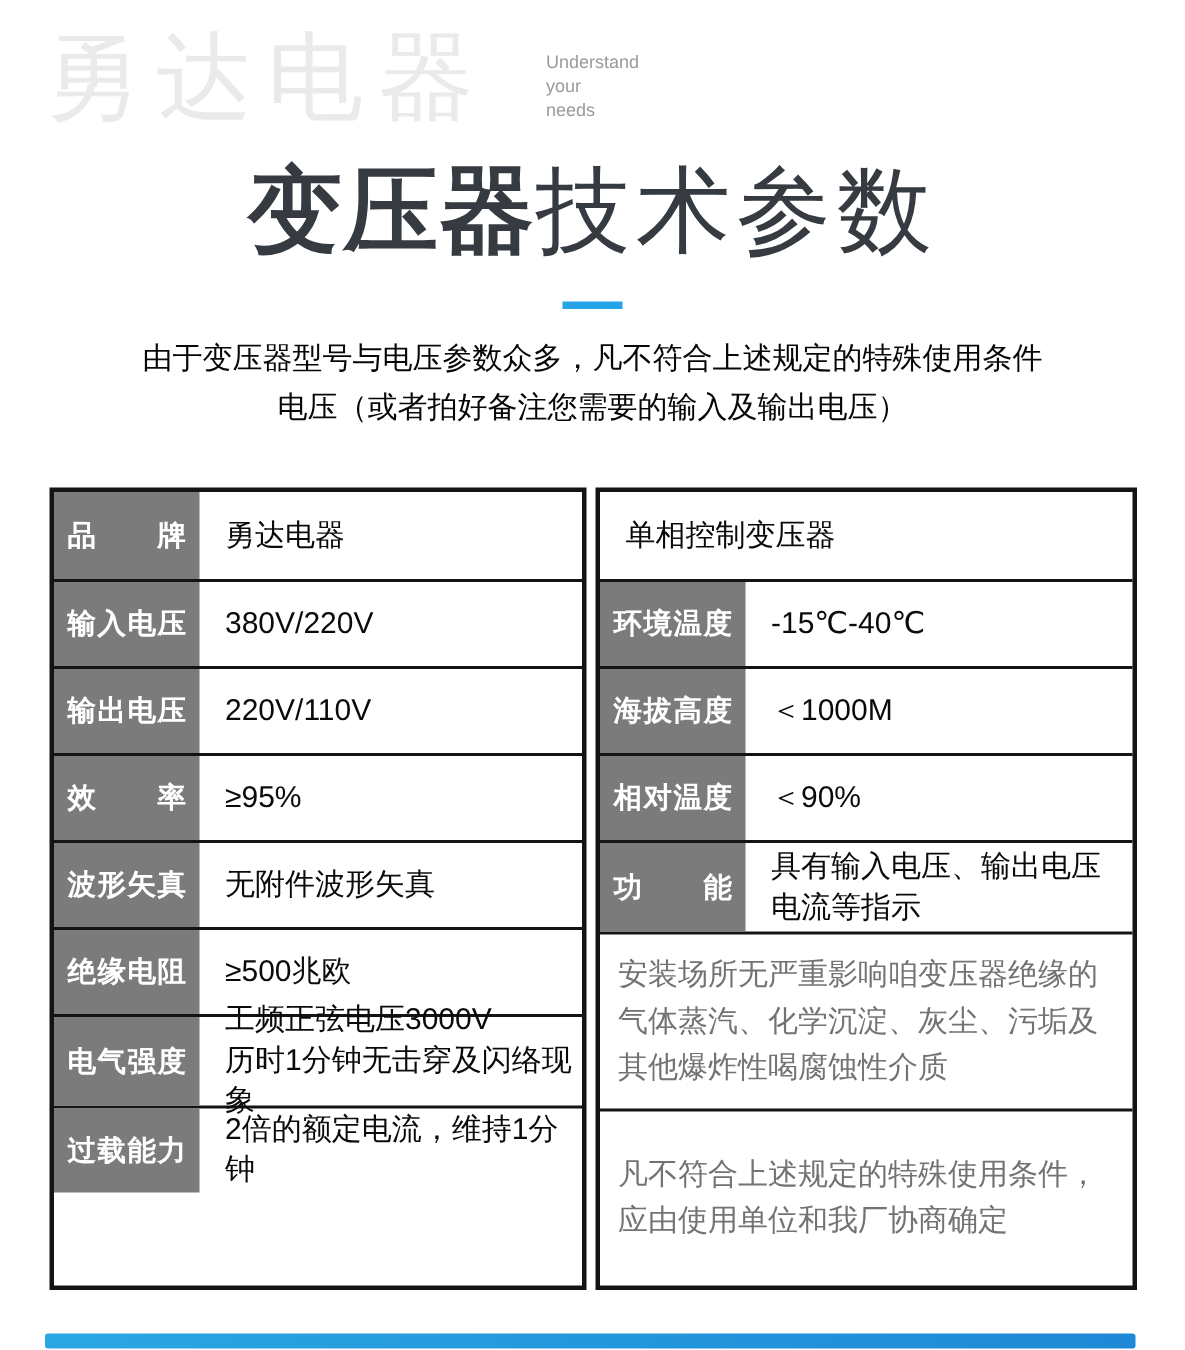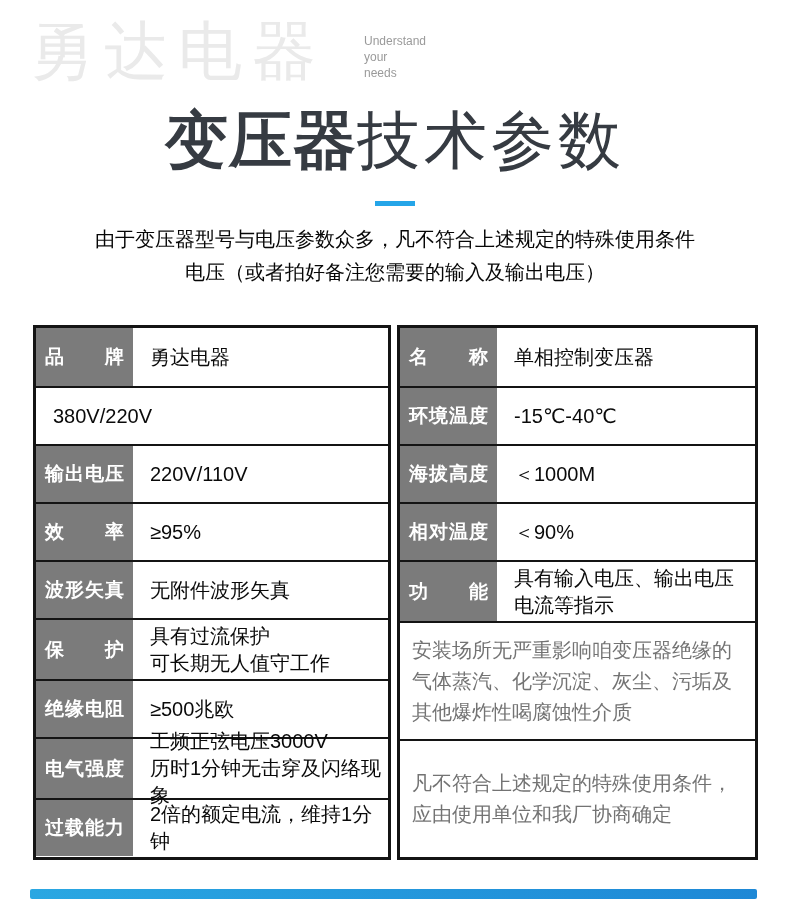--- a/index.html
+++ b/index.html
@@ -127,20 +127,23 @@
   <div class="spec-table left">
     <div class="row">
       <div class="cell-label">
           <span>品牌</span>
         </div>
       <div class="cell-value">
           <span>勇达电器</span>
         </div>
     </div>
     <div class="row">
+      <div class="cell-label">
+          <span>输入电压</span>
+        </div>
       <div class="cell-value">
           <span>380V/220V</span>
         </div>
     </div>
     <div class="row">
       <div class="cell-label">
           <span>输出电压</span>
         </div>
       <div class="cell-value">
           <span>220V/110V</span>
@@ -153,29 +156,20 @@
       <div class="cell-value">
           <span>≥95%</span>
         </div>
     </div>
     <div class="row">
       <div class="cell-label">
           <span>波形矢真</span>
         </div>
       <div class="cell-value">
           <span>无附件波形矢真</span>
-        </div>
-    </div>
-    <div class="row tall">
-      <div class="cell-label">
-          <span>保护</span>
-        </div>
-      <div class="cell-value">
-          <span>具有过流保护
-可长期无人值守工作</span>
         </div>
     </div>
     <div class="row">
       <div class="cell-label">
           <span>绝缘电阻</span>
         </div>
       <div class="cell-value">
           <span>≥500兆欧</span>
         </div>
     </div>
@@ -193,23 +187,20 @@
           <span>过载能力</span>
         </div>
       <div class="cell-value">
           <span>2倍的额定电流，维持1分钟</span>
         </div>
     </div>
   </div>
 
   <div class="spec-table right">
     <div class="row">
-      <div class="cell-label">
-          <span>名称</span>
-        </div>
       <div class="cell-value">
           <span>单相控制变压器</span>
         </div>
     </div>
     <div class="row">
       <div class="cell-label">
           <span>环境温度</span>
         </div>
       <div class="cell-value">
           <span>-15℃-40℃</span>

